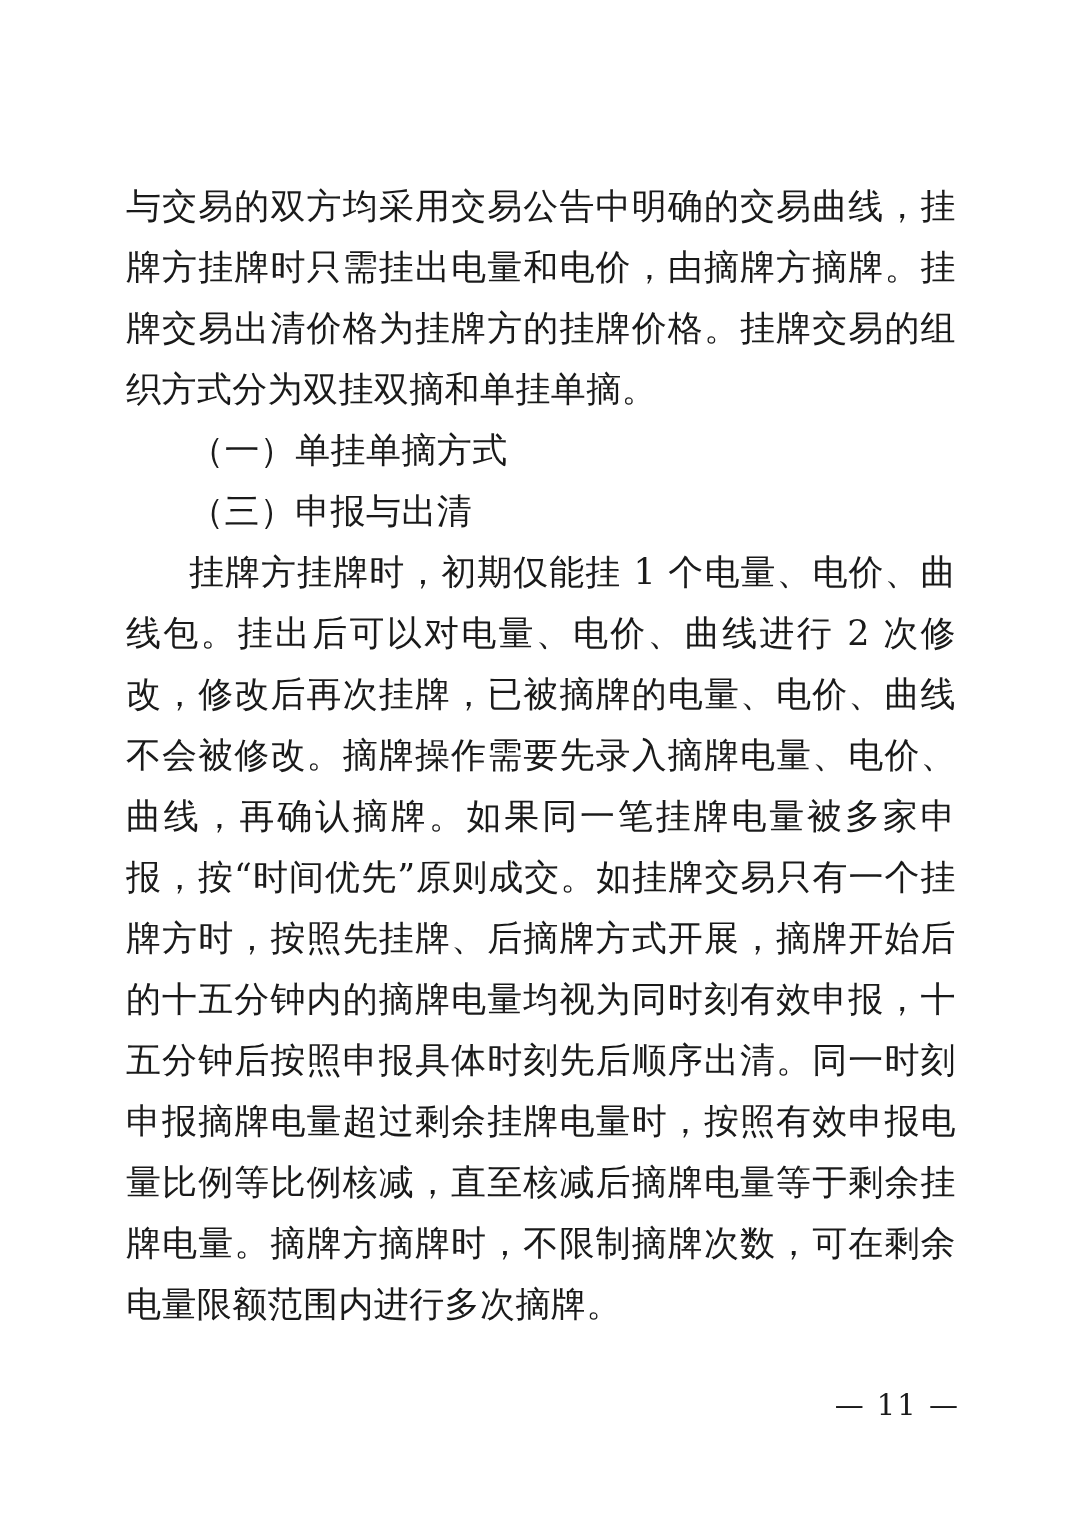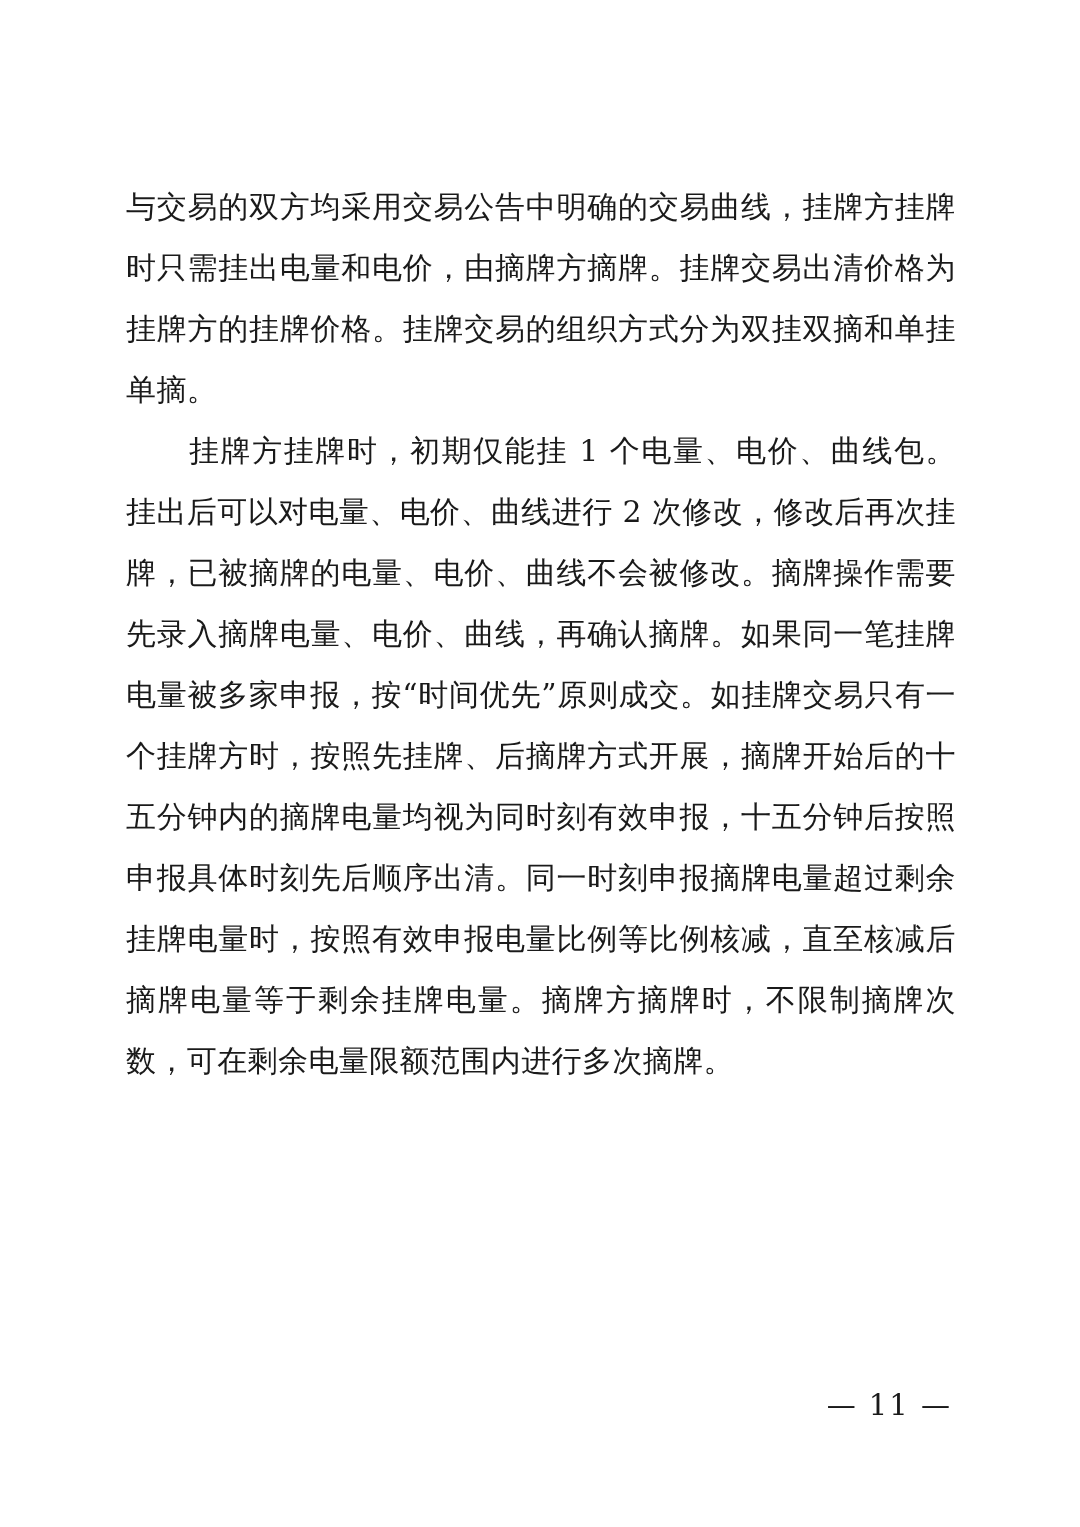--- a/index.html
+++ b/index.html
@@ -19,47 +19,49 @@
     overflow: hidden;
   }
   .content {
     position: absolute;
     left: 126px;
     top: 176px;
     width: 830px;
   }
   .para {
     font-family: "DejaVu Serif", serif;
-    font-size: 30px;
+    font-size: 35px;
     line-height: 61px;
     color: #1a1a1a;
     text-align: justify;
     text-justify: inter-ideograph;
     letter-spacing: 0.4px;
     margin: 0;
     white-space: normal;
   }
   .para.indent {
     text-indent: 63px;
   }
   .pagenum {
     position: absolute;
-    right: 128px;
+    right: 120px;
     top: 1388px;
     font-family: "DejaVu Serif", serif;
     font-size: 29px;
     color: #1a1a1a;
     letter-spacing: 2px;
   }
 </style>
 </head>
 <body>
 
 <div class="page">
 
   <div class="content">
     <p class="para">与交易的双方均采用交易公告中明确的交易曲线，挂牌方挂牌时只需挂出电量和电价，由摘牌方摘牌。挂牌交易出清价格为挂牌方的挂牌价格。挂牌交易的组织方式分为双挂双摘和单挂单摘。</p>
+    <p class="para indent">（一）单挂单摘方式</p>
+    <p class="para indent">（三）申报与出清</p>
     <p class="para indent">挂牌方挂牌时，初期仅能挂 1 个电量、电价、曲线包。挂出后可以对电量、电价、曲线进行 2 次修改，修改后再次挂牌，已被摘牌的电量、电价、曲线不会被修改。摘牌操作需要先录入摘牌电量、电价、曲线，再确认摘牌。如果同一笔挂牌电量被多家申报，按“时间优先”原则成交。如挂牌交易只有一个挂牌方时，按照先挂牌、后摘牌方式开展，摘牌开始后的十五分钟内的摘牌电量均视为同时刻有效申报，十五分钟后按照申报具体时刻先后顺序出清。同一时刻申报摘牌电量超过剩余挂牌电量时，按照有效申报电量比例等比例核减，直至核减后摘牌电量等于剩余挂牌电量。摘牌方摘牌时，不限制摘牌次数，可在剩余电量限额范围内进行多次摘牌。</p>
   </div>
 
   <div class="pagenum">— 11 —</div>
 
 </div>
 
 </body></html>

